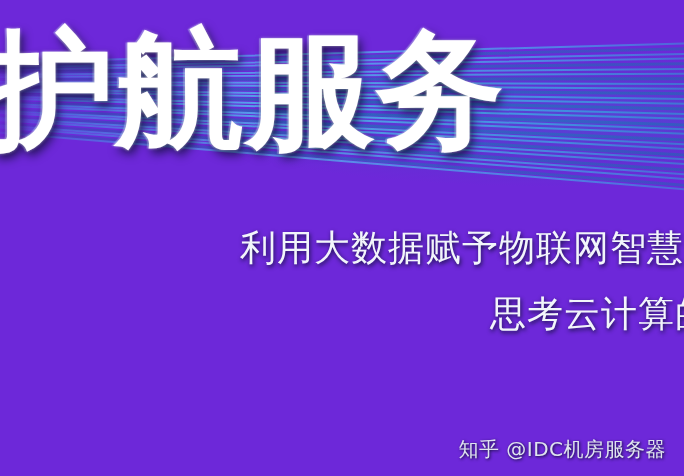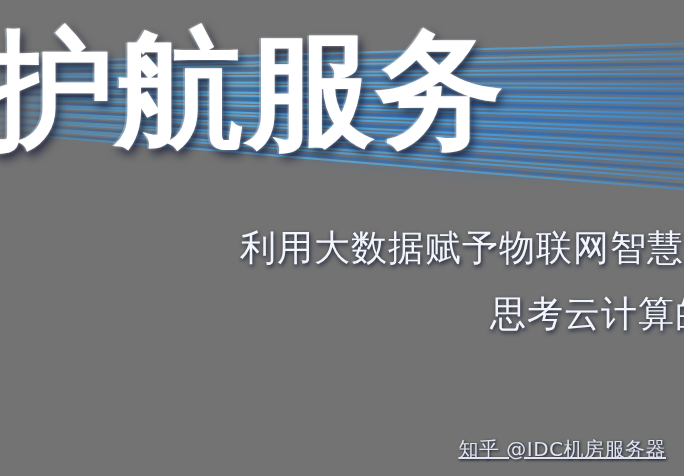--- a/index.html
+++ b/index.html
@@ -6,21 +6,21 @@
   html, body {
     margin: 0;
     padding: 0;
     background: #0b0f22;
   }
   #poster {
     position: relative;
     width: 684px;
     height: 476px;
     overflow: hidden;
-    background: #737373;
+    background: #6d28d9;
     font-family: "Liberation Sans", "DejaVu Sans", sans-serif;
     -webkit-font-smoothing: antialiased;
   }
 
   
   .streak-band {
     position: absolute;
     left: -20px;
     top: 0;
     width: 724px;
@@ -106,21 +106,20 @@
     position: absolute;
     right: 18px;
     bottom: 14px;
     color: #dfe4ef;
     font-size: 20px;
     line-height: 26px;
     letter-spacing: 0.5px;
     white-space: nowrap;
     font-family: "DejaVu Sans", "Liberation Sans", sans-serif;
     text-shadow: 1px 1px 3px rgba(5,10,30,0.9);
-    text-decoration: underline;
   }
 </style>
 </head>
 <body>
 
 <div id="poster">
 
   <div class="streak-band" id="streak-band">
       <div class="streak" style="top: 62px; width: 724.276px; height: 2px; opacity: 0.75; transform: rotate(-1.582deg);"></div>
       <div class="streak dim" style="top: 64.3448px; width: 724.205px; height: 3px; opacity: 0.77; transform: rotate(-1.364deg);"></div>

